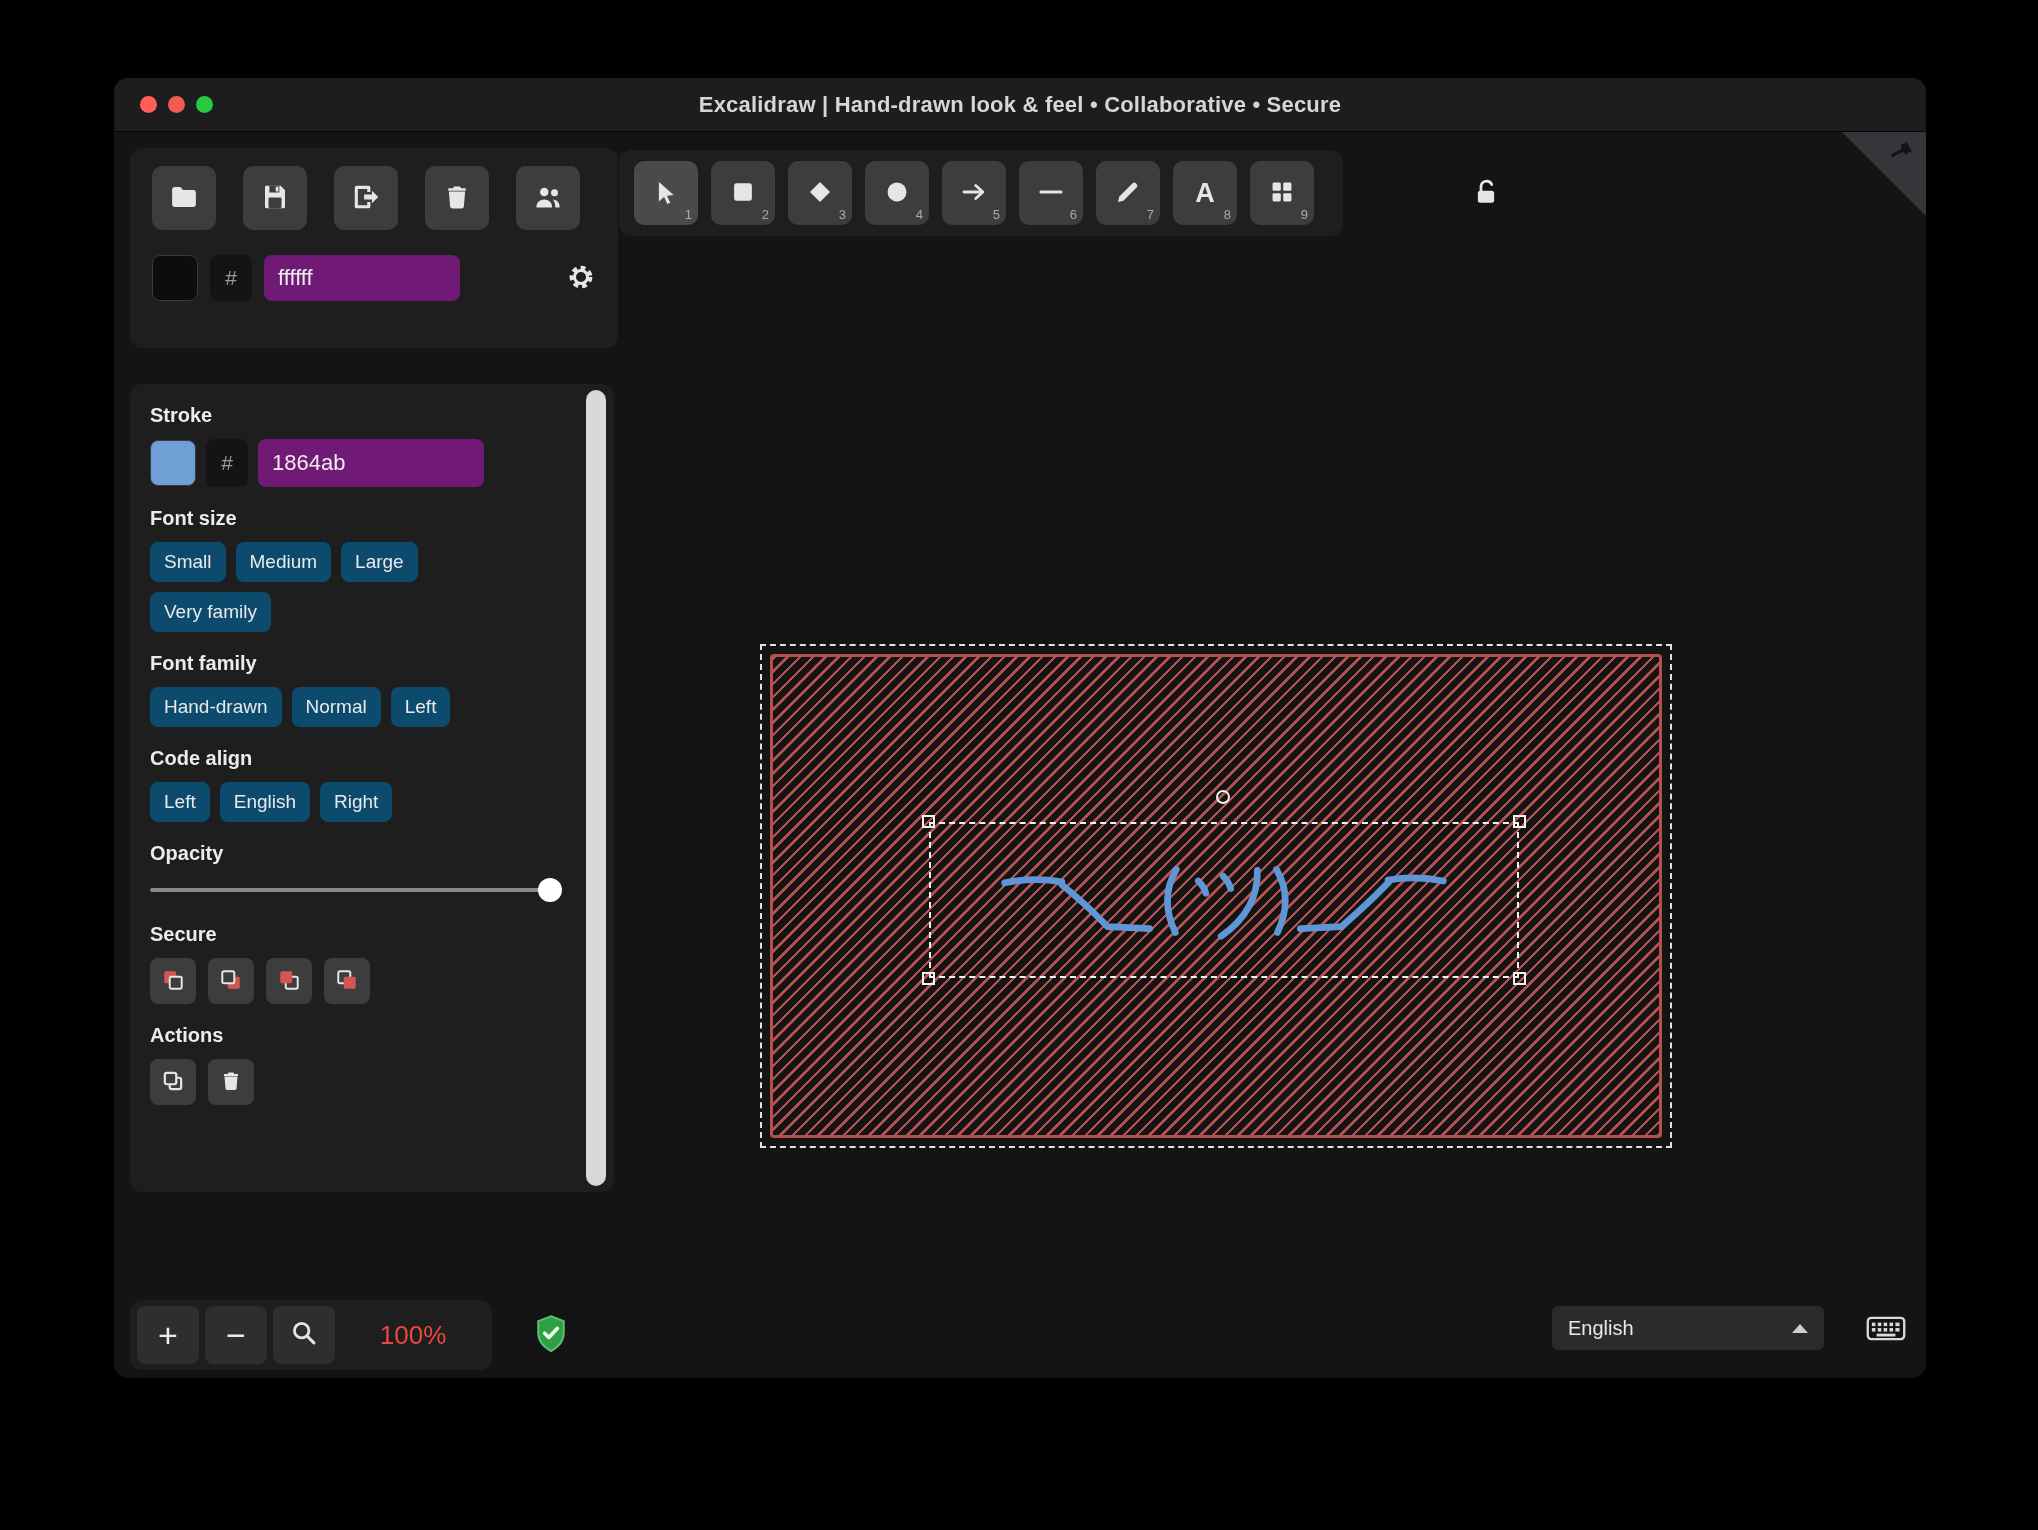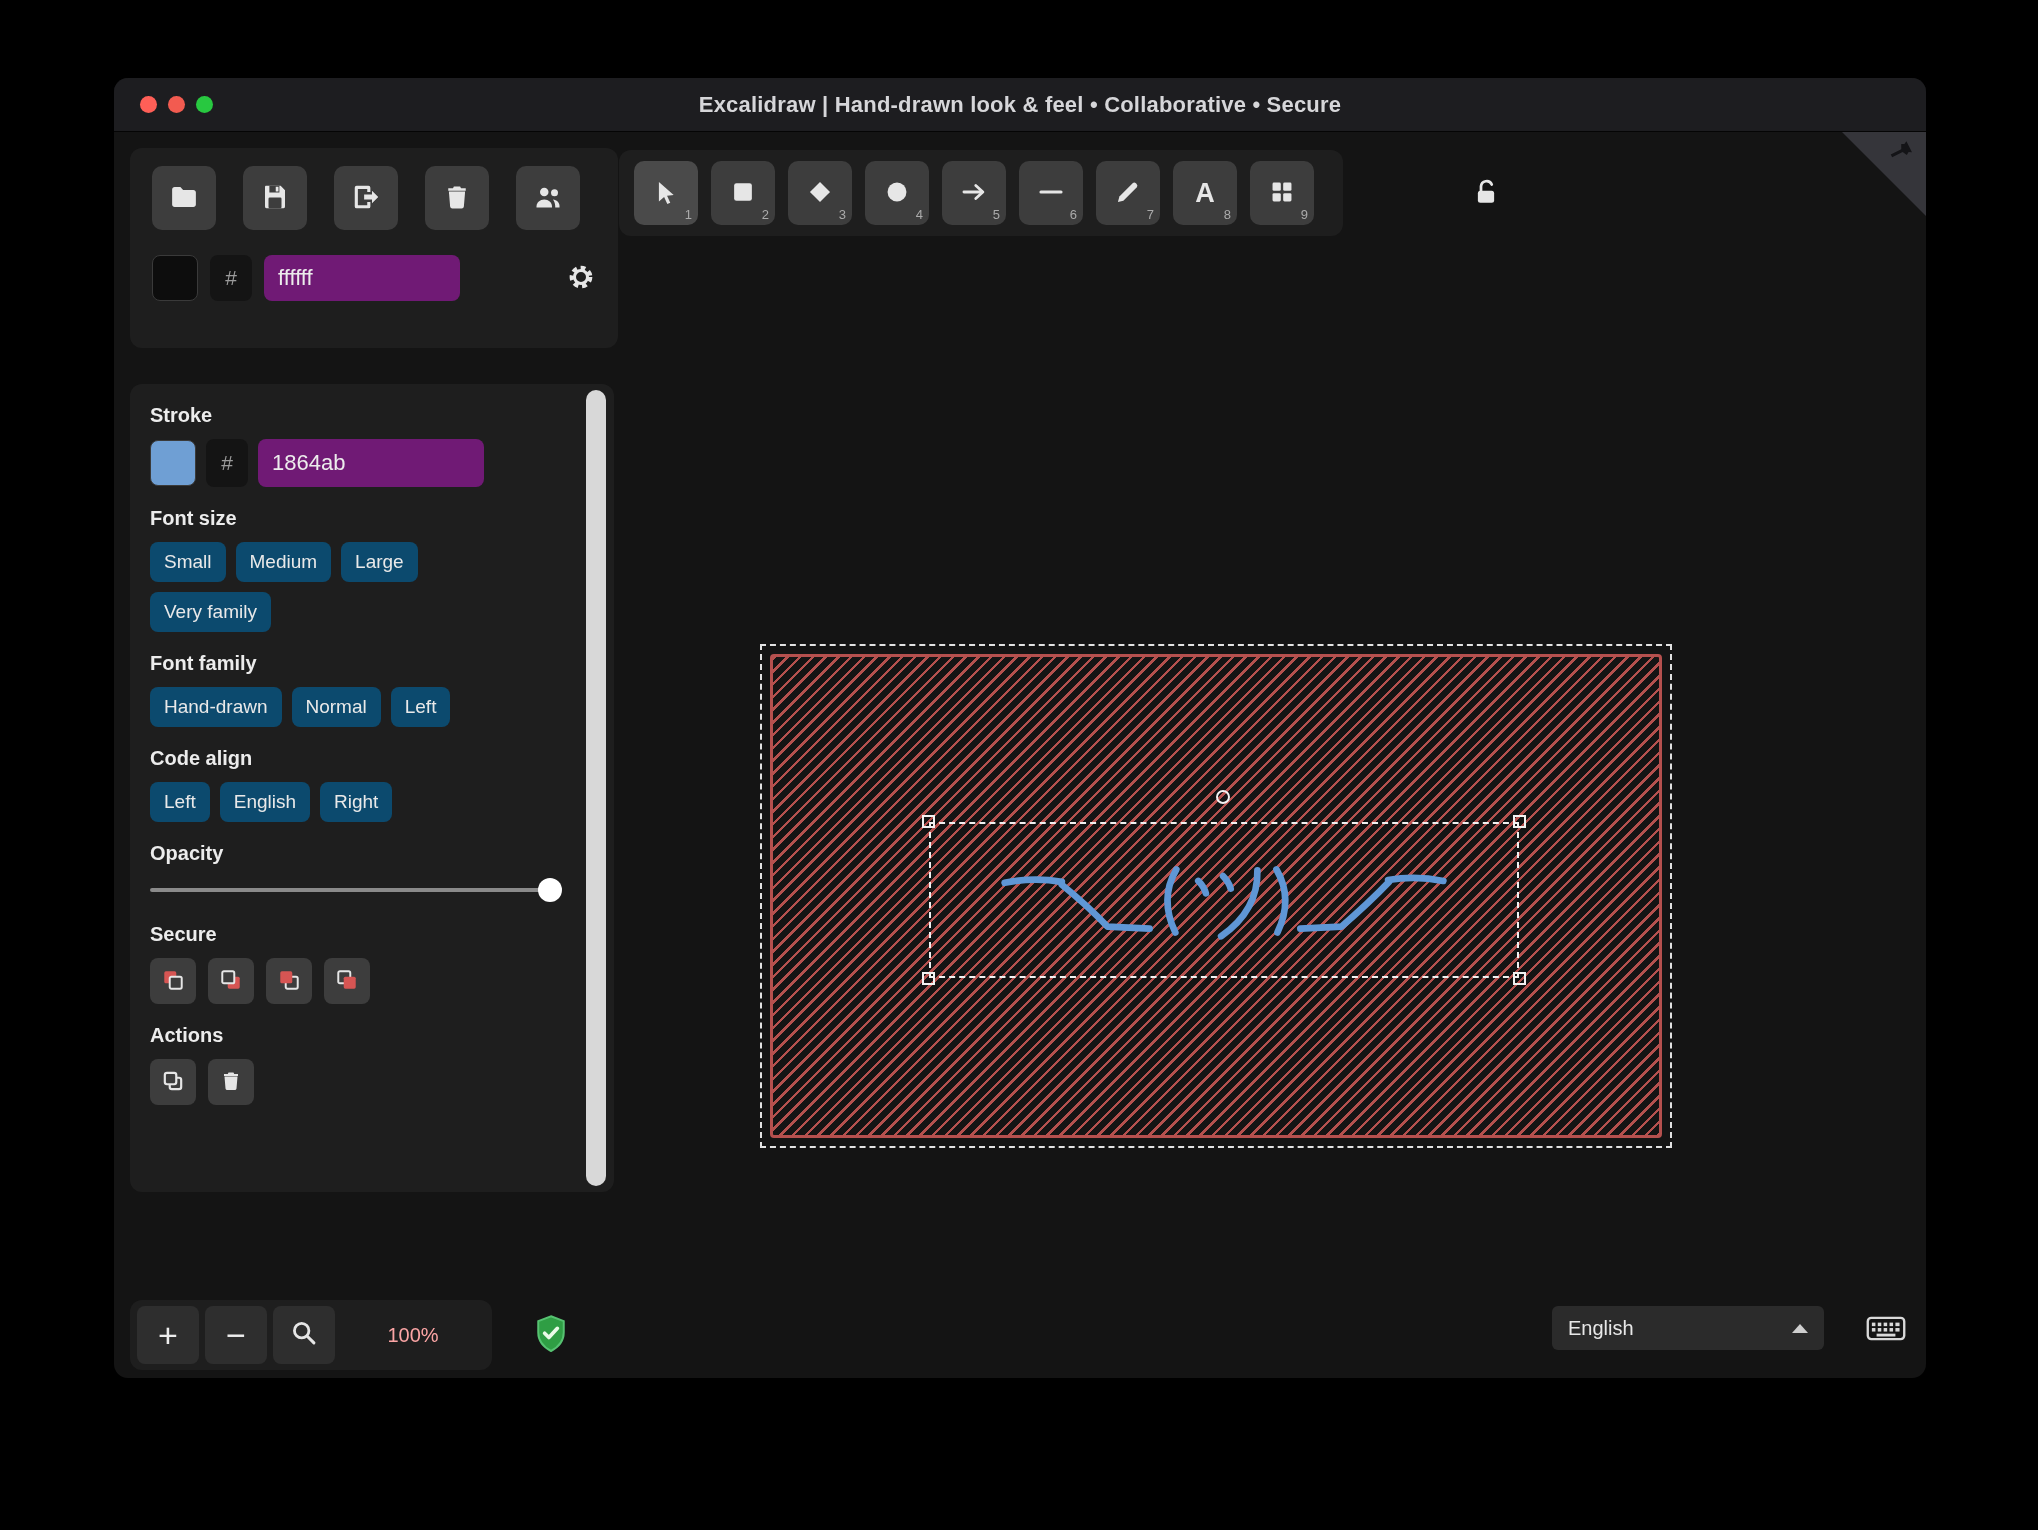--- a/index.html
+++ b/index.html
@@ -80,21 +80,21 @@
   .rotate-handle { position:absolute; left:50%; top:-34px; margin-left:-8px; width:14px; height:14px;
                    border:2px solid #f2f2f2; border-radius:50%; background:transparent; }
   .shrug-wrap { position:absolute; inset:0; display:flex; align-items:center; justify-content:center; }
   .sr { position:absolute; width:1px; height:1px; overflow:hidden; clip-path:inset(50%); white-space:nowrap; }
 
   
   #zoom-island { left:16px; top:1222px; width:362px; height:70px; display:flex; align-items:center; padding:0 4px; }
   .zoom-btn { width:62px; height:58px; margin:6px 3px; background:#2e2e2e; border:none; border-radius:8px;
               color:#ededed; font-size:34px; line-height:1; display:flex; align-items:center;
               justify-content:center; cursor:pointer; }
-  .zoom-level { flex:1; text-align:center; color:#fca5a5; font-size:20px; }
+  .zoom-level { flex:1; text-align:center; color:#ef4444; font-size:26px; }
   .shield { position:absolute; left:420px; top:1236px; }
   .lang-select { position:absolute; left:1438px; top:1228px; width:272px; height:44px; background:#2b2b2b;
                  border-radius:6px; display:flex; align-items:center; padding:0 16px; color:#e8e8e8;
                  font-size:20px; cursor:pointer; }
   .caret-up { margin-left:auto; width:0; height:0; border-left:8px solid transparent;
               border-right:8px solid transparent; border-bottom:9px solid #cfcfcf; }
   .kbd-icon { position:absolute; left:1752px; top:1236px; }
 </style>
 </head>
 <body>

